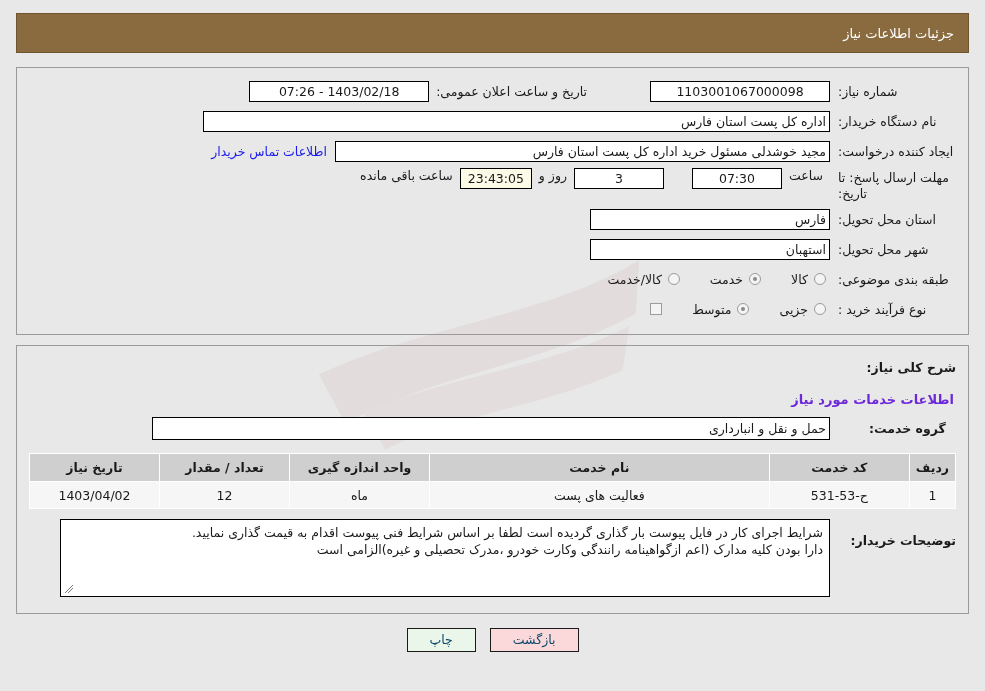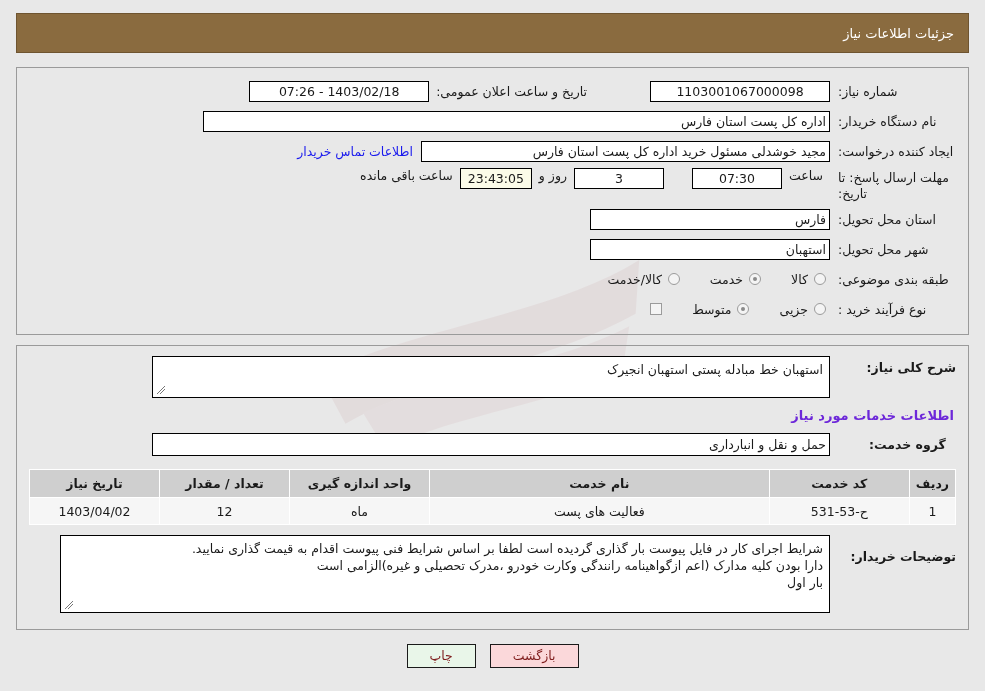--- a/index.html
+++ b/index.html
@@ -245,21 +245,21 @@
   
   .btn-bar {
     display: flex;
     justify-content: center;
     gap: 14px;
     margin-top: 14px;
   }
   .btn {
     border: 1px solid #1a1a1a;
     font-size: 12.5px;
-    color: #7f1d1d;
+    color: #0c4a6e;
     padding: 3px 22px;
     min-width: 68px;
     text-align: right;
     cursor: pointer;
     line-height: 16px;
   }
   .btn-print  { background: #e9f6e9; }
   .btn-back   { background: #fbd8da; }
 </style>
 </head>
@@ -287,21 +287,21 @@
       <div class="fld center" style="width:180px">1403/02/18 - 07:26</div>
     </div>
 
     <div class="row">
       <div class="lbl w130">نام دستگاه خریدار:</div>
       <div class="fld right" style="width:627px">اداره کل پست استان فارس</div>
     </div>
 
     <div class="row">
       <div class="lbl w130">ایجاد کننده درخواست:</div>
-      <div class="fld right" style="width:409px">مجید خوشدلی مسئول خرید اداره کل پست استان فارس</div>
+      <div class="fld right" style="width:495px">مجید خوشدلی مسئول خرید اداره کل پست استان فارس</div>
       <a class="blue-link">اطلاعات تماس خریدار</a>
     </div>
 
     <div class="row" style="align-items:flex-start">
       <div class="lbl w130" style="line-height:16px;padding-top:2px;white-space:normal;text-align:left">مهلت ارسال پاسخ: تا تاریخ:</div>
       <div class="sub-lbl">ساعت</div>
       <div class="fld center" style="width:90px">07:30</div>
       <div class="fld center" style="width:90px;margin-right:28px">3</div>
       <div class="sub-lbl">روز و</div>
       <div class="countdown">23:43:05</div>
@@ -342,27 +342,20 @@
 
       <span class="checkbox" style="margin-right:26px"></span>
     </div>
 
   </div>
 
   <div class="panel" style="margin-top:10px;padding-bottom:12px">
 
     <div class="row" style="align-items:flex-start">
       <div class="lbl w130 bold" style="padding-top:4px">شرح کلی نیاز:</div>
-      <div class="ta" style="width:678px;height:42px">
-        <span>استهبان خط مبادله پستی استهبان انجیرک</span>
-        <svg class="grip" viewBox="0 0 10 10">
-          <line x1="1" y1="9" x2="9" y2="1" stroke="#777" stroke-width="1"></line>
-          <line x1="4" y1="9" x2="9" y2="4" stroke="#777" stroke-width="1"></line>
-        </svg>
-      </div>
     </div>
 
     <div class="section-hd">اطلاعات خدمات مورد نیاز</div>
 
     <div class="row">
       <div class="lbl w130 bold">گروه خدمت:</div>
       <div class="fld right" style="width:678px;height:23px">حمل و نقل و انبارداری</div>
     </div>
 
     <table class="grid" style="margin-top:12px">
@@ -386,21 +379,20 @@
           <td>1403/04/02</td>
         </tr>
       </tbody>
     </table>
 
     <div class="row" style="align-items:flex-start;margin-top:10px">
       <div class="lbl w130 bold" style="padding-top:14px">توضیحات خریدار:</div>
       <div class="ta" style="width:770px;height:78px">
         <div>شرایط اجرای کار در فایل پیوست بار گذاری گردیده است لطفا بر اساس شرایط فنی پیوست اقدام به قیمت گذاری نمایید.</div>
         <div>دارا بودن کلیه مدارک (اعم ازگواهینامه رانندگی وکارت خودرو ،مدرک تحصیلی و غیره)الزامی است</div>
-        <div>بار اول</div>
         <svg class="grip" viewBox="0 0 10 10">
           <line x1="1" y1="9" x2="9" y2="1" stroke="#777" stroke-width="1"></line>
           <line x1="4" y1="9" x2="9" y2="4" stroke="#777" stroke-width="1"></line>
         </svg>
       </div>
     </div>
 
   </div>
 
   <div class="btn-bar">

